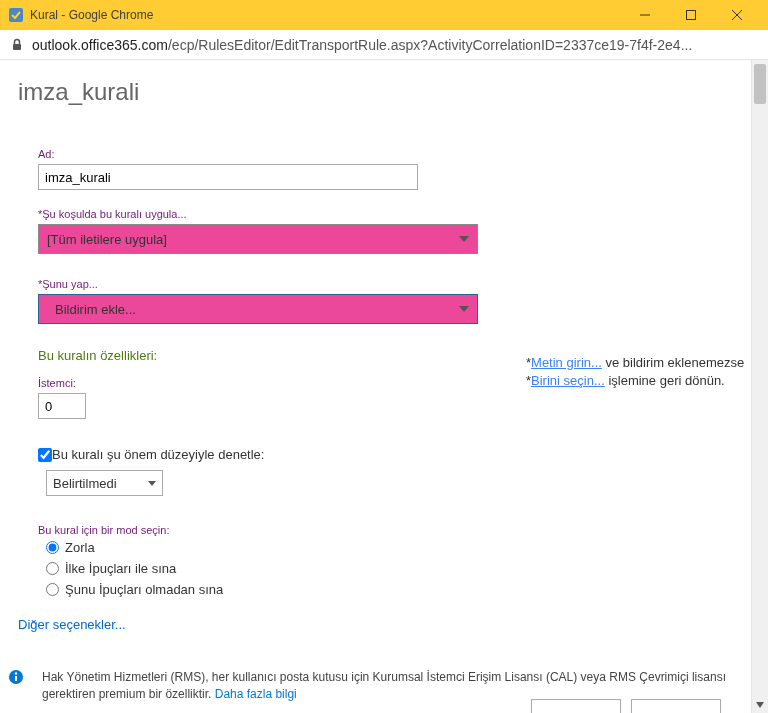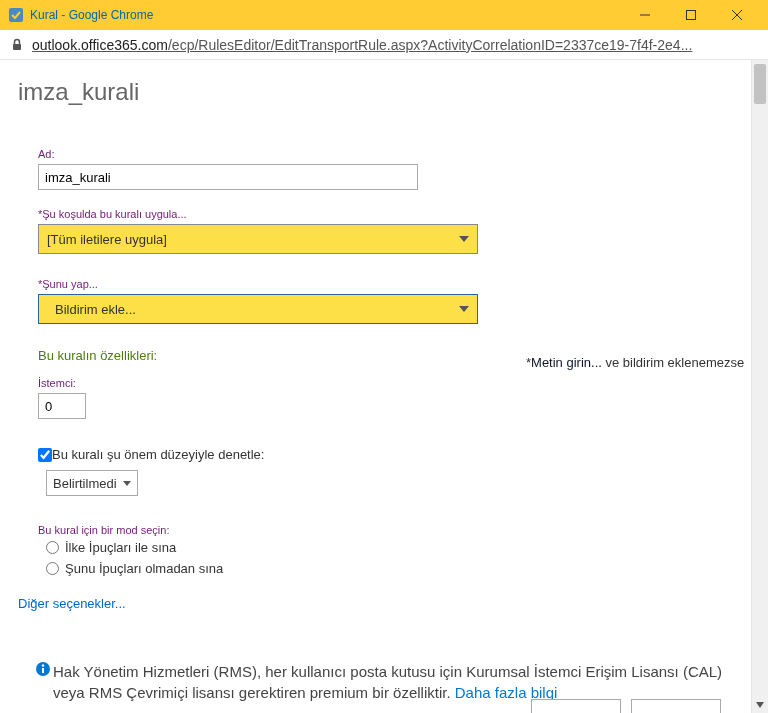--- a/index.html
+++ b/index.html
@@ -1,65 +1,65 @@
 <!DOCTYPE html>
 <html><head>
   <meta charset="utf-8">
   <style>
     * { box-sizing: border-box; margin: 0; padding: 0; }
     body { font-family: "Segoe UI", Tahoma, sans-serif; font-size: 13px; color: #333; background: #fff; width: 768px; height: 713px; overflow: hidden; position: relative; }
 
     .titlebar { height: 30px; background: #ffcc33; display: flex; align-items: center; padding: 0 8px; position: relative; }
     .titlebar .fav { width: 16px; height: 16px; margin-right: 6px; display:inline-flex; align-items:center; justify-content:center;}
-    .titlebar .title { font-size: 12px; color: #0369a1; flex: 1; }
+    .titlebar .title { font-size: 12px; color: #404040; flex: 1; }
     .win-controls { display: flex; gap: 0; }
     .win-btn { width: 46px; height: 30px; display: flex; align-items: center; justify-content: center; cursor: pointer; }
     .win-btn svg { width: 10px; height: 10px; }
 
     .addressbar { height: 30px; display: flex; align-items: center; padding: 0 10px; border-bottom: 1px solid #e5e5e5; background: #fff; }
     .lock-icon { width: 14px; height: 14px; margin-right: 8px; display:flex; align-items:center; }
-    .url { font-size: 14px; color: #555; white-space: nowrap; overflow: hidden; text-overflow: ellipsis; flex:1;text-decoration:underline; }
+    .url { font-size: 14px; color: #555; white-space: nowrap; overflow: hidden; text-overflow: ellipsis; flex:1; }
     .url .host { color: #222; }
 
     .content-wrap { display: flex; height: calc(713px - 60px); }
     .content { flex: 1; padding: 18px 18px 0 18px; overflow: hidden; position: relative; }
     .scrollbar { width: 17px; background: #f0f0f0; border-left: 1px solid #e5e5e5; position: relative; }
     .scrollbar-thumb { position: absolute; left: 2px; right: 2px; top: 4px; height: 40px; background: #c2c2c2; border-radius:2px;}
     .scrollbar .arrow-up, .scrollbar .arrow-down { position:absolute; left:0; right:0; height:16px; display:flex; align-items:center; justify-content:center; cursor:pointer; }
     .scrollbar .arrow-up { top:0; }
     .scrollbar .arrow-down { bottom:0; }
 
     h1.page-title { font-size: 24px; font-weight: 300; color: #666; margin-bottom: 48px; }
 
     .form-area { padding-left: 20px; }
     .field-label { font-size: 11px; color: #701a75; margin-bottom: 4px; }
     .text-input { width: 380px; height: 26px; border: 1px solid #aaa; padding: 2px 6px; font-size: 13px; margin-bottom: 18px; display:block; }
-    .dropdown { width: 440px; height: 30px; border: 1px solid #888; background: #fde047; display: flex; align-items: center; justify-content: space-between; padding: 0 8px; cursor: pointer; margin-bottom: 24px; }
+    .dropdown { width: 440px; height: 30px; border: 1px solid #888; background: #ec4899; display: flex; align-items: center; justify-content: space-between; padding: 0 8px; cursor: pointer; margin-bottom: 24px; }
     .dropdown.blue { border: 1px solid #2a6496; padding-left: 16px; }
     .dropdown .dd-label { font-size: 13px; color: #333; }
     .dropdown .caret { width:0; height:0; border-left:5px solid transparent; border-right:5px solid transparent; border-top:6px solid #555; }
 
     .side-note { position: absolute; left: 526px; top: 294px; font-size: 13px; line-height: 1.4; color: #333; }
-    .side-note a { color: #0f172a; cursor:pointer; }
+    .side-note a { color: #3b82f6; text-decoration: underline; cursor:pointer; }
 
     .section-label { font-size: 13px; color: #4d7c0f; margin-bottom: 14px; }
     .priority-input { width: 48px; height: 26px; border: 1px solid #aaa; padding: 2px 6px; font-size: 13px; margin-bottom: 28px; }
 
     .checkbox-row { display: flex; align-items: center; margin-bottom: 8px; }
     .checkbox-row input[type="checkbox"] { width:14px; height:14px; }
 
-    .small-dropdown { width: 92px; height: 26px; border: 1px solid #aaa; display:flex; align-items:center; justify-content:space-between; padding:0 6px; cursor:pointer; margin-bottom: 28px; margin-left:8px; }
+    .small-dropdown { width: 117px; height: 26px; border: 1px solid #aaa; display:flex; align-items:center; justify-content:space-between; padding:0 6px; cursor:pointer; margin-bottom: 28px; margin-left:8px; }
     .small-dropdown .caret { width:0; height:0; border-left:4px solid transparent; border-right:4px solid transparent; border-top:5px solid #555; }
 
     .radio-row { display:flex; align-items:center; gap:6px; margin-bottom:6px; margin-left:8px; }
     .radio-row input[type="radio"]{ width:13px; height:13px; }
 
     .more-options { color:#0066cc; font-size:13px; cursor:pointer; margin-top:20px; margin-left:0; }
 
-    .footer-note { position:absolute; bottom:10px; left:35px; right:25px; display:flex; gap:2px; font-size:15px; color:#444; line-height:1.4; }
+    .footer-note { position:absolute; bottom:10px; left:8px; right:25px; display:flex; gap:18px; font-size:12px; color:#444; line-height:1.4; }
     .footer-note .info-icon { width:16px; height:16px; flex-shrink:0; }
     .footer-note a { color:#0078d4; text-decoration:none; cursor:pointer; }
 
     .action-btns { position:absolute; bottom:0; right:30px; display:flex; gap:10px; }
     .action-btn { border-top:1px solid #aaa; border-left:1px solid #aaa; border-right:1px solid #aaa; width:90px; height:14px; background:#fff; }
   </style>
 </head>
 <body>
 
 <div class="titlebar">
@@ -133,35 +133,42 @@
       <input type="checkbox" checked="" style="">
       <span>Bu kuralı şu önem düzeyiyle denetle:</span>
     </div>
     <div class="small-dropdown">
       <span>Belirtilmedi</span>
       <span class="caret"></span>
     </div>
 
     <div class="field-label" style="">Bu kural için bir mod seçin:</div>
     <div class="radio-row">
+      <input type="radio" name="mode" checked="" style="">
+      <span>Zorla</span>
+    </div>
+    <div class="radio-row">
       <input type="radio" name="mode" style="">
       <span>İlke İpuçları ile sına</span>
     </div>
     <div class="radio-row">
       <input type="radio" name="mode" style="">
       <span>Şunu İpuçları olmadan sına</span>
     </div>
 
   </div>
 
   <div class="more-options">Diğer seçenekler...</div>
 
   <div class="side-note">
     <div>
       <span>*</span><a>Metin girin...</a><span> ve bildirim eklenemezse</span>
+    </div>
+    <div>
+      <span>*</span><a>Birini seçin...</a><span> işlemine geri dönün.</span>
     </div>
   </div>
 
   <div class="footer-note">
     <span class="info-icon">
       <svg viewBox="0 0 16 16">
             <circle cx="8" cy="8" r="7" fill="#0078d4"></circle>
             <rect x="7" y="7" width="2" height="5" fill="#fff"></rect>
             <circle cx="8" cy="4.5" r="1.2" fill="#fff"></circle>
           </svg>

